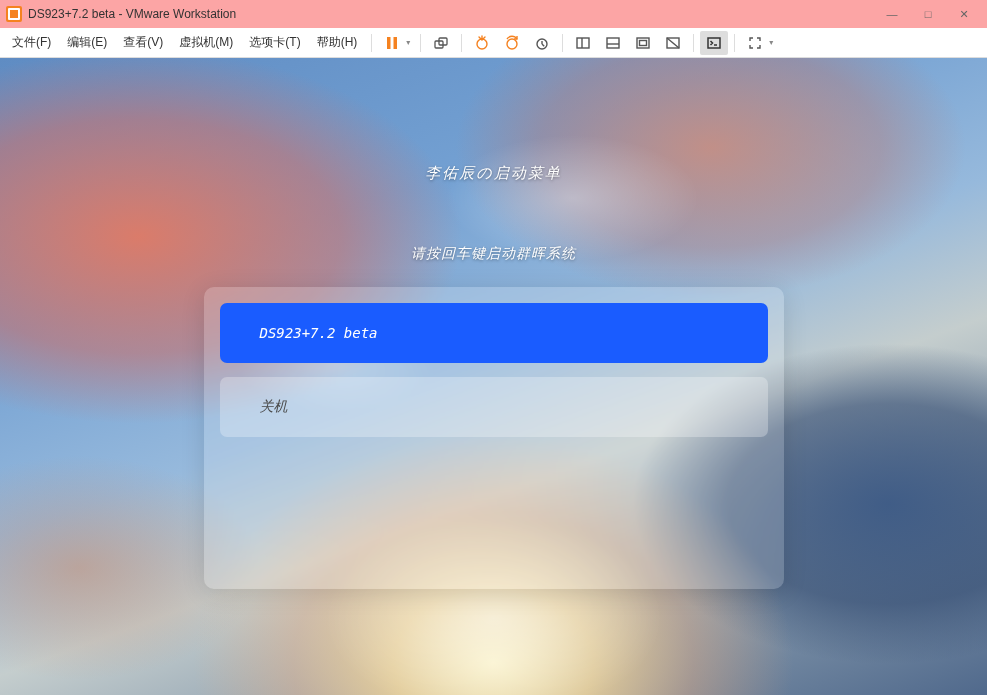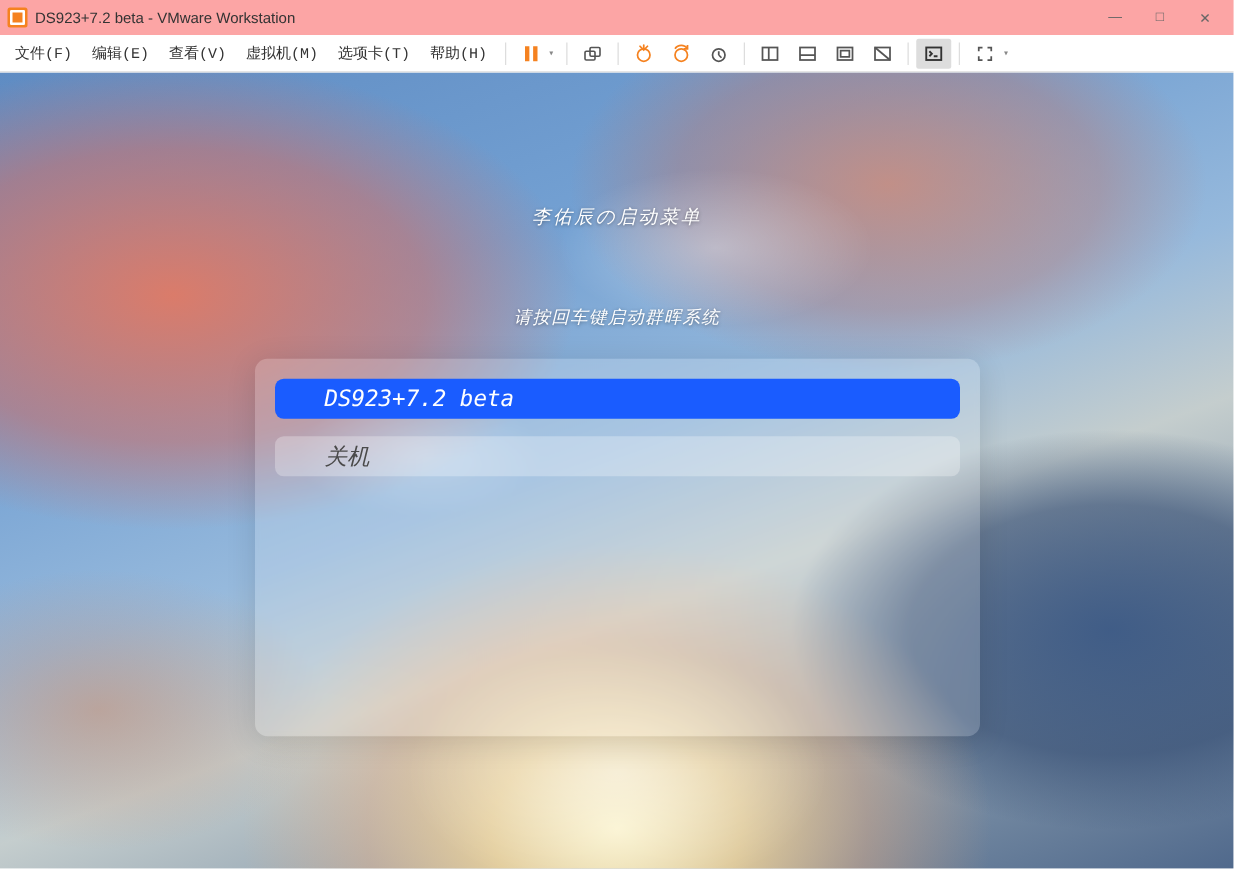--- a/index.html
+++ b/index.html
@@ -45,21 +45,20 @@
     .menubar {
       height: 30px;
       display: flex;
       align-items: center;
       padding: 0 4px;
       gap: 0;
       font-size: 12px;
       color: #333;
       border-bottom: 1px solid #ddd;
       background: #fff;
-      font-family: Liberation Mono, monospace;
     }
     .menubar .menuitem {
       padding: 4px 8px;
       white-space: nowrap;
     }
     .menubar .sep {
       width: 1px; height: 18px; background: #ddd; margin: 0 6px;
     }
     .toolbar-group { display: flex; align-items: center; gap: 2px; }
     .toolbar-btn {
@@ -122,26 +121,26 @@
       margin-top: 24px;
       width: 580px;
       height: 302px;
       background: rgba(255,255,255,0.18);
       backdrop-filter: blur(2px);
       border-radius: 10px;
       padding: 16px;
       box-shadow: 0 4px 24px rgba(0,0,0,0.12);
     }
     .boot-option {
-      height: 32px;
+      height: 60px;
       border-radius: 7px;
       display: flex;
       align-items: center;
       padding: 0 40px;
-      font-size: 18px;
+      font-size: 14px;
       margin-bottom: 14px;
       font-family: "Consolas","Microsoft YaHei", monospace;
     }
     .boot-option.selected {
       background: #1a5cff;
       color: #fff;
     }
     .boot-option.unselected {
       background: rgba(255,255,255,0.28);
       color: #4a4a4a;

